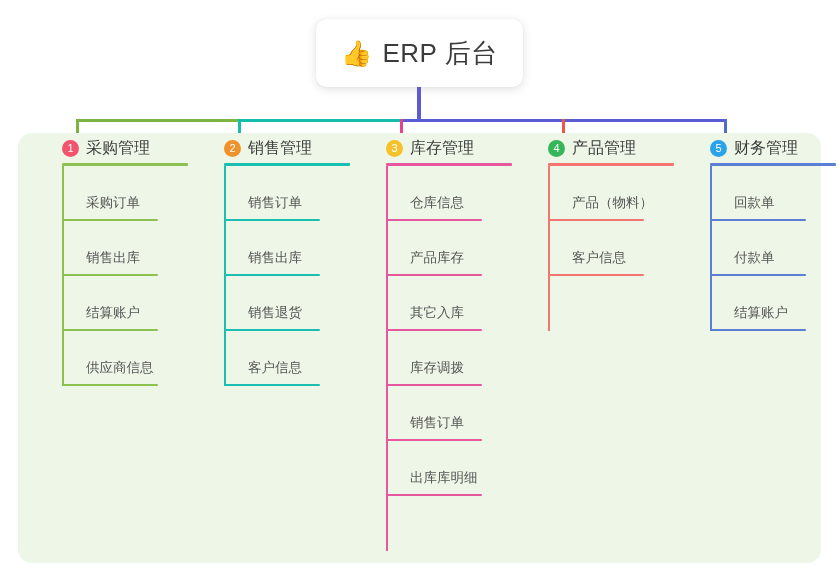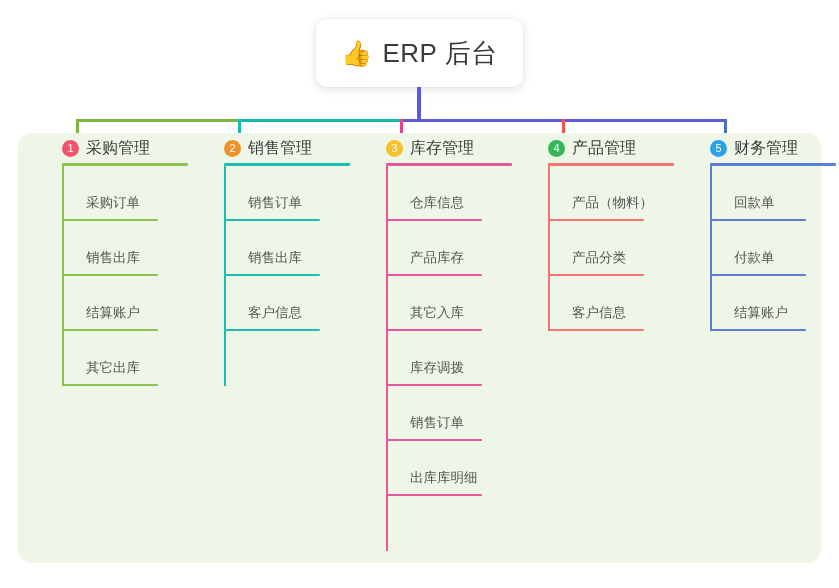--- a/index.html
+++ b/index.html
@@ -172,21 +172,21 @@
           </div>
           <div class="leaf">
             <span class="leaf-label">销售出库</span>
             <div class="leaf-rule" style="background: rgb(140, 193, 82);"></div>
           </div>
           <div class="leaf">
             <span class="leaf-label">结算账户</span>
             <div class="leaf-rule" style="background: rgb(140, 193, 82);"></div>
           </div>
           <div class="leaf">
-            <span class="leaf-label">其它出库</span>
+            <span class="leaf-label">供应商信息</span>
             <div class="leaf-rule" style="background: rgb(140, 193, 82);"></div>
           </div>
         </div>
       </div>
       <div class="column" style="left: 184px;">
         <div class="col-header">
           <span class="badge" style="background: rgb(240, 146, 43);">2</span>
           <span class="col-title">销售管理</span>
         </div>
         <div class="col-underline" style="background: rgb(25, 191, 176);"></div>
@@ -194,20 +194,24 @@
           <div class="leaf-spine" style="background: rgb(25, 191, 176); height: 220px;"></div>
           <div class="leaf">
             <span class="leaf-label">销售订单</span>
             <div class="leaf-rule" style="background: rgb(25, 191, 176);"></div>
           </div>
           <div class="leaf">
             <span class="leaf-label">销售出库</span>
             <div class="leaf-rule" style="background: rgb(25, 191, 176);"></div>
           </div>
           <div class="leaf">
+            <span class="leaf-label">销售退货</span>
+            <div class="leaf-rule" style="background: rgb(25, 191, 176);"></div>
+          </div>
+          <div class="leaf">
             <span class="leaf-label">客户信息</span>
             <div class="leaf-rule" style="background: rgb(25, 191, 176);"></div>
           </div>
         </div>
       </div>
       <div class="column" style="left: 346px;">
         <div class="col-header">
           <span class="badge" style="background: rgb(245, 194, 43);">3</span>
           <span class="col-title">库存管理</span>
         </div>
@@ -246,24 +250,20 @@
           <span class="col-title">产品管理</span>
         </div>
         <div class="col-underline" style="background: rgb(244, 117, 111);"></div>
         <div class="leaves">
           <div class="leaf-spine" style="background: rgb(244, 117, 111); height: 165px;"></div>
           <div class="leaf">
             <span class="leaf-label">产品（物料）</span>
             <div class="leaf-rule" style="background: rgb(244, 117, 111);"></div>
           </div>
           <div class="leaf">
-            <span class="leaf-label">产品分类</span>
-            <div class="leaf-rule" style="background: rgb(244, 117, 111);"></div>
-          </div>
-          <div class="leaf">
             <span class="leaf-label">客户信息</span>
             <div class="leaf-rule" style="background: rgb(244, 117, 111);"></div>
           </div>
         </div>
       </div>
       <div class="column" style="left: 670px;">
         <div class="col-header">
           <span class="badge" style="background: rgb(42, 163, 232);">5</span>
           <span class="col-title">财务管理</span>
         </div>

